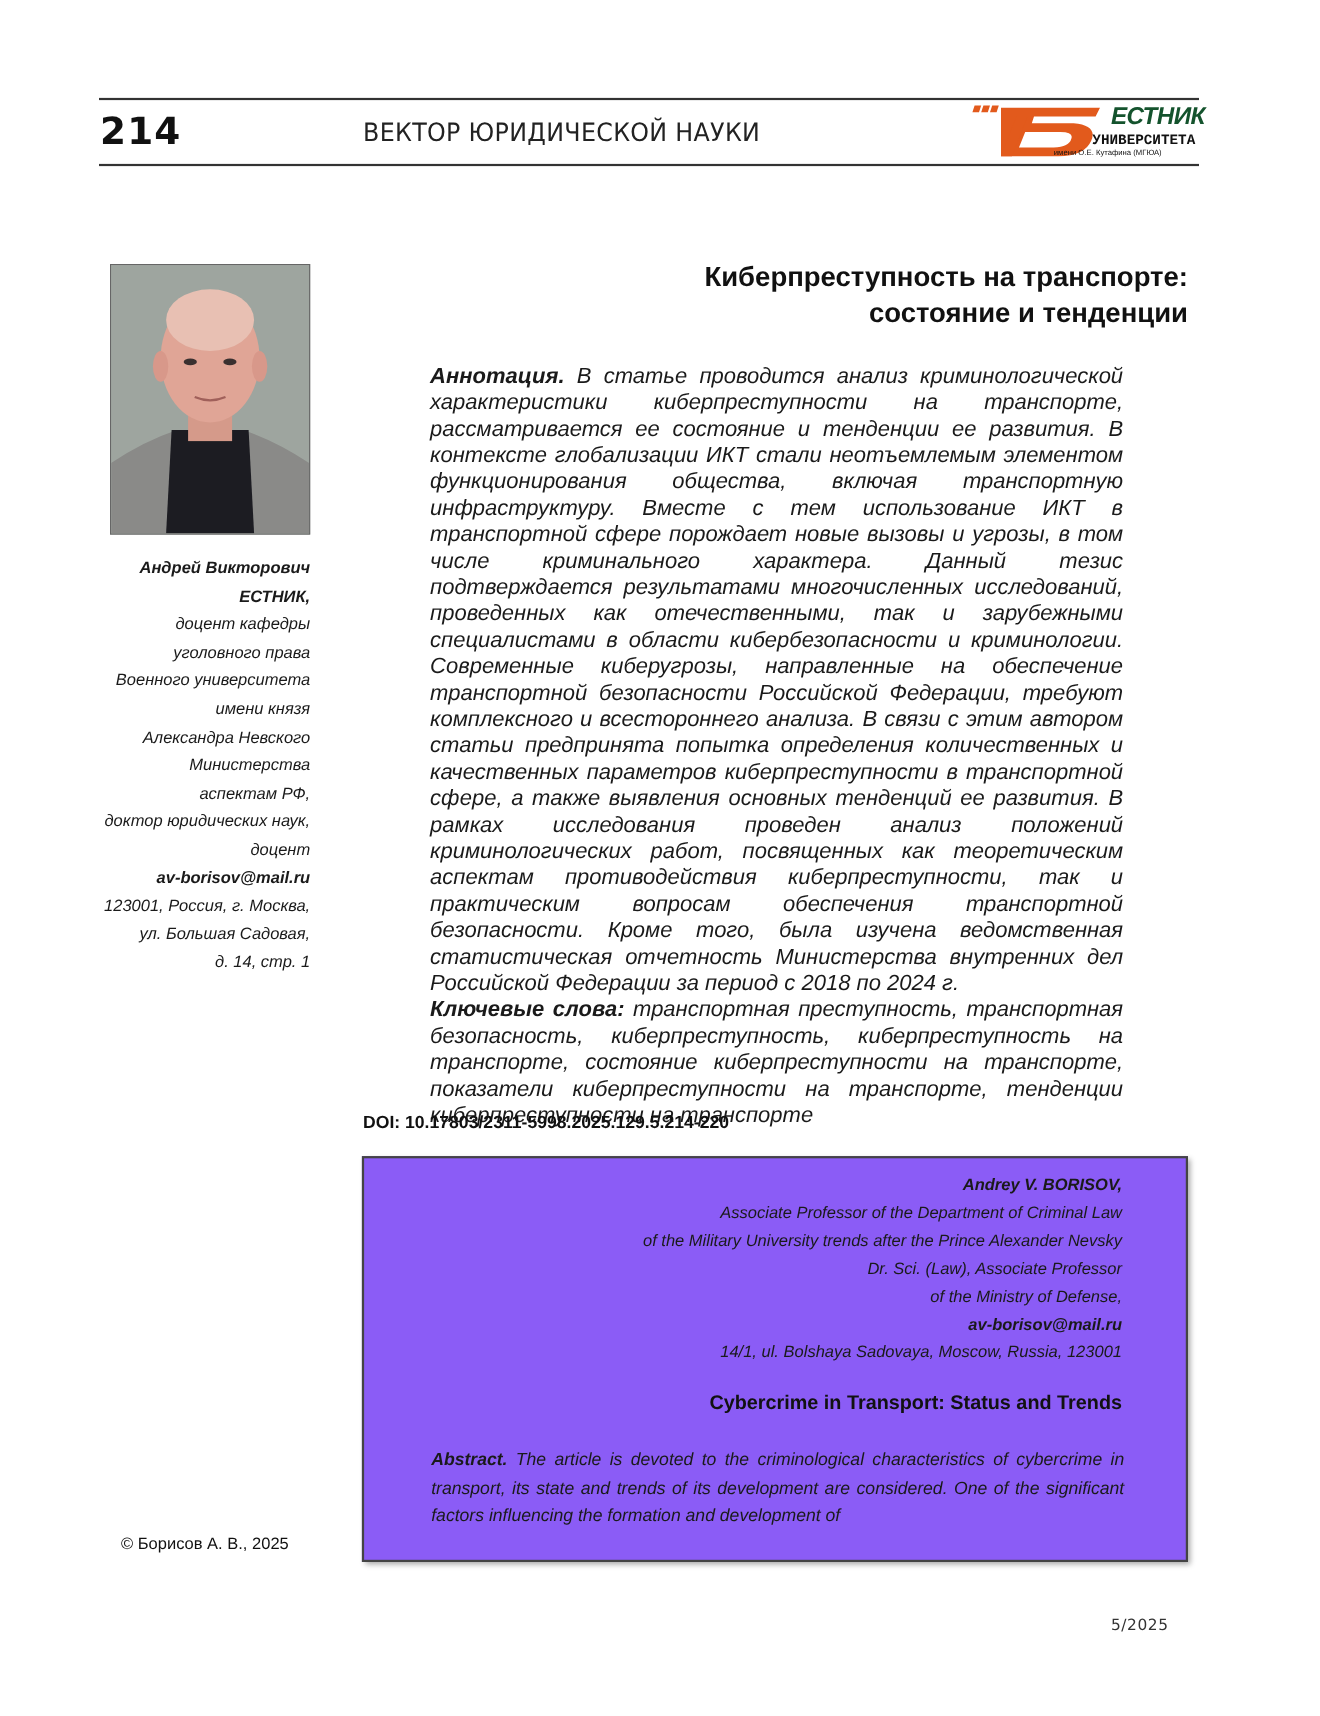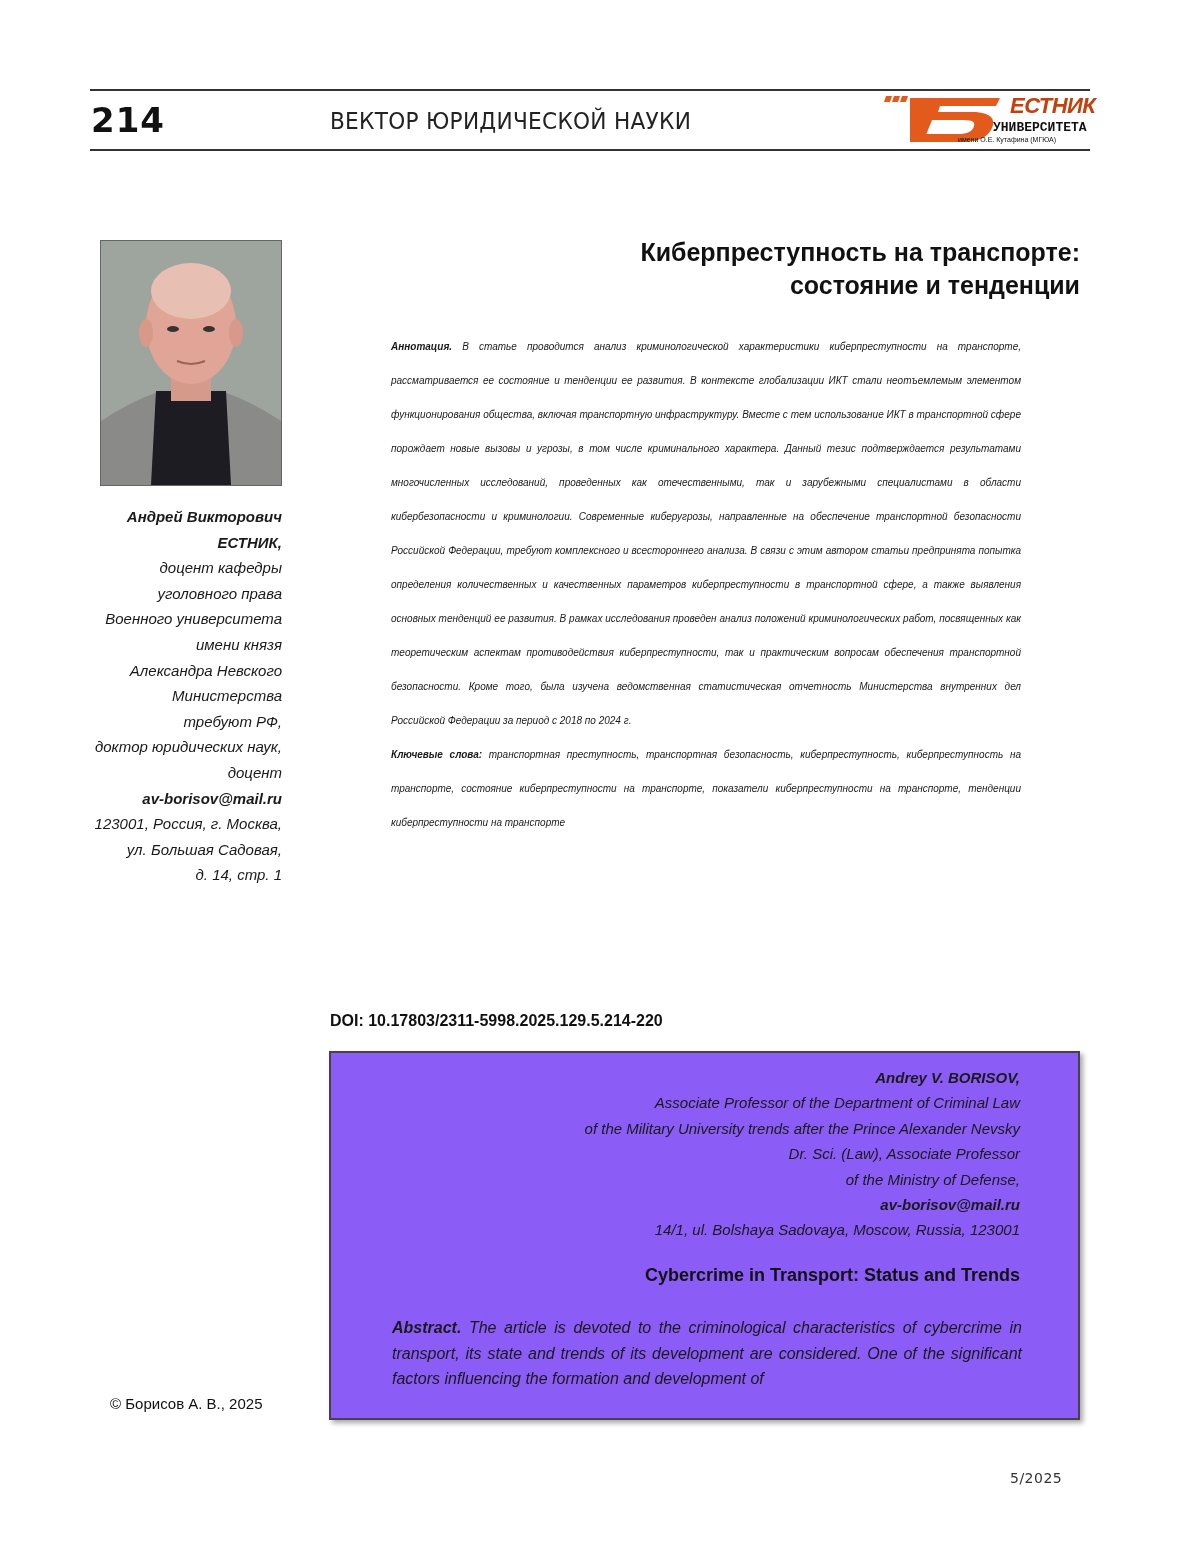--- a/index.html
+++ b/index.html
@@ -9,42 +9,42 @@
   
   .rule { position: absolute; left: 90px; width: 1000px; height: 2px; background: #333; }
   .rule.top { top: 89px; }
   .rule.bottom { top: 149px; }
   .page-num { position: absolute; left: 91px; top: 100px; font-family: "DejaVu Sans", sans-serif;
               font-weight: bold; font-size: 34px; letter-spacing: 1px; color: #111; line-height: 40px; }
   .section-title { position: absolute; left: 330px; top: 106px; font-family: "DejaVu Sans", sans-serif;
                    font-size: 23px; letter-spacing: 0.3px; color: #222; line-height: 30px; transform: scaleX(0.94); transform-origin: left; }
   .logo { position: absolute; left: 880px; top: 92px; width: 210px; height: 56px; }
   .logo-text-1 { position: absolute; left: 1010px; top: 93px; font-family: "Liberation Sans", sans-serif;
-                 font-weight: bold; font-style: italic; font-size: 22px; color: #c2410c; letter-spacing: -0.5px; }
+                 font-weight: bold; font-style: italic; font-size: 22px; color: #14532d; letter-spacing: -0.5px; }
   .logo-text-2 { position: absolute; left: 993px; top: 120px; font-family: Liberation Mono, monospace;
                  font-weight: bold; font-size: 13px; color: #111; }
   .logo-text-3 { position: absolute; left: 958px; top: 136px; font-family: "Liberation Sans", sans-serif;
                  font-size: 7px; color: #111; }
 
   
   .photo { position: absolute; left: 100px; top: 240px; width: 182px; height: 246px;
            border: 1px solid #666; background: #9aa09c; overflow: hidden; box-sizing: border-box; }
 
   
   .author-block { position: absolute; left: 40px; top: 504px; width: 242px; text-align: right;
                   font-style: italic; font-size: 15px; line-height: 25.6px; color: #1a1a1a; }
   .author-block .bold { font-weight: bold; }
 
   
   .article-title { position: absolute; left: 400px; top: 236px; width: 680px; text-align: right;
                    font-weight: bold; font-size: 25px; line-height: 33px; color: #111; }
 
   
   .abstract { position: absolute; left: 391px; top: 330px; width: 630px;
-              font-style: italic; font-size: 10px; line-height: 34px; color: #1a1a1a;
+              font-style: italic; font-size: 20px; line-height: 24px; color: #1a1a1a;
               text-align: justify; }
   .abstract .lbl { font-weight: bold; }
 
   .doi { position: absolute; left: 330px; top: 1012px; font-weight: bold; font-size: 16px; color: #111; }
 
   
   .en-box { position: absolute; left: 329px; top: 1051px; width: 751px; height: 369px;
             border: 2px solid #444; box-sizing: border-box;
             box-shadow: 3px 3px 5px rgba(0,0,0,0.35); background: #8b5cf6; }
   .en-author { position: absolute; right: 58px; top: 12px; text-align: right; font-style: italic;
@@ -108,21 +108,21 @@
 
 <div class="author-block">
   <div class="bold">Андрей Викторович</div>
   <div class="bold">ЕСТНИК,</div>
   <div>доцент кафедры</div>
   <div>уголовного права</div>
   <div>Военного университета</div>
   <div>имени князя</div>
   <div>Александра Невского</div>
   <div>Министерства</div>
-  <div>требуют РФ,</div>
+  <div>аспектам РФ,</div>
   <div>доктор юридических наук,</div>
   <div>доцент</div>
   <div class="bold">av-borisov@mail.ru</div>
   <div>123001, Россия, г. Москва,</div>
   <div>ул. Большая Садовая,</div>
   <div>д. 14, стр. 1</div>
 </div>
 
 <div class="article-title">
   <div>Киберпреступность на транспорте:</div>

